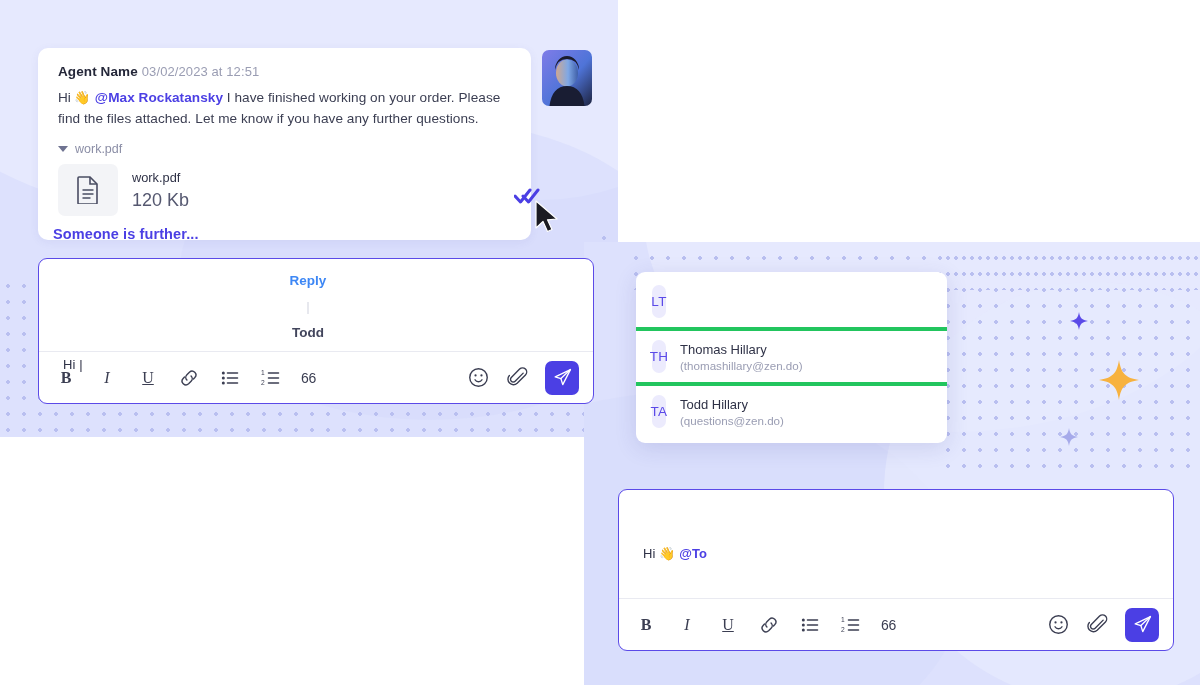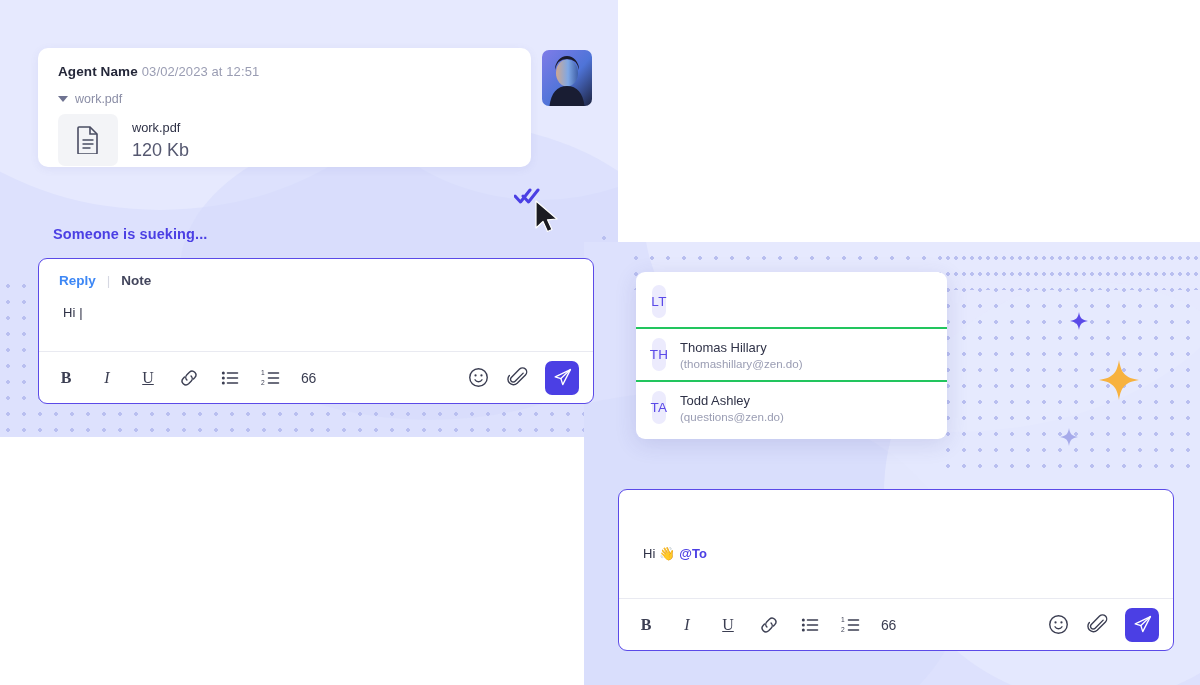--- a/index.html
+++ b/index.html
@@ -36,21 +36,21 @@
     position:absolute;
     background-image:radial-gradient(#b9bff0 1.6px, transparent 1.7px);
     background-size:16px 16px;
     pointer-events:none;
   }
 
   
   #message-card {
     position:absolute; left:38px; top:48px; width:493px;
     background:#fff; border-radius:10px;
-    padding:16px 20px 1px 20px;
+    padding:16px 20px 24px 20px;
     box-shadow:0 2px 10px rgba(70,70,150,.07);
   }
   .msg-head { font-size:13.5px; color:#2f3247; margin-bottom:9px; letter-spacing:.1px;}
   .msg-head .name { font-weight:700; color:#242739; }
   .msg-head .time { color:#9a9db3; font-weight:400; margin-left:4px; font-size:13px;}
   .msg-body {
     font-size:13.6px; color:#3b3e52; line-height:1.52; letter-spacing:.05px;
   }
   .mention { color:#4b3fe4; font-weight:700; }
   .msg-body .emoji { font-size:13px; }
@@ -83,22 +83,22 @@
   .editor {
     position:absolute; background:#fff;
     border:1.6px solid #5b4ae8; border-radius:9px;
     overflow:hidden;
   }
   #editor-left { left:38px; top:258px; width:556px; height:146px; }
   #editor-right{ left:618px; top:489px; width:556px; height:162px; }
 
   .editor-tabs {
     display:flex; align-items:center; gap:11px;
-    padding:14px 20px 0 20px;
-    font-size:13.5px; font-weight:700;
+    padding:14px 20px 0 4px;
+    font-size:13.5px; font-weight:700;flex-direction:column;
   }
   .tab-reply { color:#3d87f5; }
   .tab-sep { color:#d6d8e2; font-weight:400; }
   .tab-note { color:#42455c; }
 
   .editor-text {
     padding:17px 20px 0 24px;
     font-size:13px; color:#2f3247; letter-spacing:.1px;
   }
   .caret-bar { color:#2f3247; font-weight:300; }
@@ -122,21 +122,21 @@
   }
 
   
   #mention-dropdown {
     position:absolute; left:636px; top:272px; width:311px;
     background:#fff; border-radius:9px;
     box-shadow:0 5px 22px rgba(60,60,140,.14);
     padding:4px 0 6px 0;
   }
   .mention-item { display:flex; align-items:center; gap:14px; padding:9px 16px; }
-  .mention-item + .mention-item { border-top:2px solid #22c55e; }
+  .mention-item + .mention-item { border-top:4px solid #22c55e; }
   .mi-avatar {
     width:14px;height:33px;border-radius:14px;background:#ecebfd;
     display:flex;align-items:center;justify-content:center;
     font-size:13.5px; font-weight:400; color:#5b4ae8; letter-spacing:.3px;
     flex:0 0 auto;
   }
   .mi-name { font-size:13px; color:#2f3247; font-weight:400; margin-bottom:2px;}
   .mi-mail { font-size:11.6px; color:#9a9db3; }
 
   
@@ -168,20 +168,24 @@
   </svg>
   <svg class="star" style="left:476px;top:186px;" width="18" height="18" viewBox="0 0 24 24">
     <path d="M12 0 C13.2 8 16 10.8 24 12 C16 13.2 13.2 16 12 24 C10.8 16 8 13.2 0 12 C8 10.8 10.8 8 12 0 Z" fill="#a6aaea"></path>
   </svg>
 </div>
 
 <div id="message-card">
   <div class="msg-head">
     <span class="name">Agent Name</span><span class="time">03/02/2023 at 12:51</span>
   </div>
+  <div class="msg-body">
+    <span>Hi </span><span class="emoji">👋</span>
+    <span class="mention">@Max Rockatansky</span><span> I have finished working on your order. Please find the files attached. Let me know if you have any further questions.</span>
+  </div>
 
   <div class="attach-toggle">
     <span class="caret"></span>
     <span>work.pdf</span>
   </div>
 
   <div class="attach-row">
     <div class="attach-thumb">
       <svg width="24" height="28" viewBox="0 0 24 28">
         <path d="M3 1 h11 l7 7 v19 a1 1 0 0 1 -1 1 h-17 a1 1 0 0 1 -1 -1 v-25 a1 1 0 0 1 1 -1 z" fill="none" stroke="#4a4d63" stroke-width="1.6"></path>
@@ -198,27 +202,27 @@
 
 <svg id="read-receipt" width="26" height="20" viewBox="0 0 26 20">
   <path d="M1 10 L6.5 16 L16 4" fill="none" stroke="#4b3fe4" stroke-width="3" stroke-linecap="round" stroke-linejoin="round"></path>
   <path d="M9 10 L14.5 16 L24 4" fill="none" stroke="#4b3fe4" stroke-width="3" stroke-linecap="round" stroke-linejoin="round"></path>
 </svg>
 
 <svg id="mouse-cursor" width="26" height="34" viewBox="0 0 26 34">
   <path d="M2 1 L2 28 L9 21.5 L13.5 31.5 L18 29.5 L13.5 19.8 L23 19 Z" fill="#1b1b22" stroke="#ffffff" stroke-width="1.2" stroke-linejoin="round"></path>
 </svg>
 
-<div id="typing-text">Someone is sueking...</div>
+<div id="typing-text">Someone is further...</div>
 
 <div class="editor" id="editor-left">
   <div class="editor-tabs">
     <span class="tab-reply">Reply</span>
     <span class="tab-sep">|</span>
-    <span class="tab-note">Note</span>
+    <span class="tab-note">Todd</span>
   </div>
   <div class="editor-text">
     <span>Hi </span><span class="caret-bar">|</span>
   </div>
 
   <div class="editor-toolbar">
     <div class="tb-left">
       <div class="tb-btn txt" style="font-family:'Liberation Serif',serif;font-weight:700;">B</div>
       <div class="tb-btn txt" style="font-family:'Liberation Serif',serif;font-style:italic;">I</div>
       <div class="tb-btn txt" style="font-family:'Liberation Serif',serif;text-decoration:underline;">U</div>
@@ -334,21 +338,21 @@
   <div class="mention-item">
     <div class="mi-avatar">TH</div>
     <div>
       <div class="mi-name">Thomas Hillary</div>
       <div class="mi-mail">(thomashillary@zen.do)</div>
     </div>
   </div>
   <div class="mention-item">
     <div class="mi-avatar">TA</div>
     <div>
-      <div class="mi-name">Todd Ashley</div>
+      <div class="mi-name">Todd Hillary</div>
       <div class="mi-mail">(questions@zen.do)</div>
     </div>
   </div>
 </div>
 
 <div style="position:absolute;left:542px;top:50px;width:50px;height:56px;border-radius:7px;overflow:hidden;">
   <svg width="50" height="56" viewBox="0 0 50 56">
     <defs>
       <linearGradient id="avbg" x1="0" y1="0" x2="1" y2="1">
         <stop offset="0%" stop-color="#7f7ce8"></stop>

